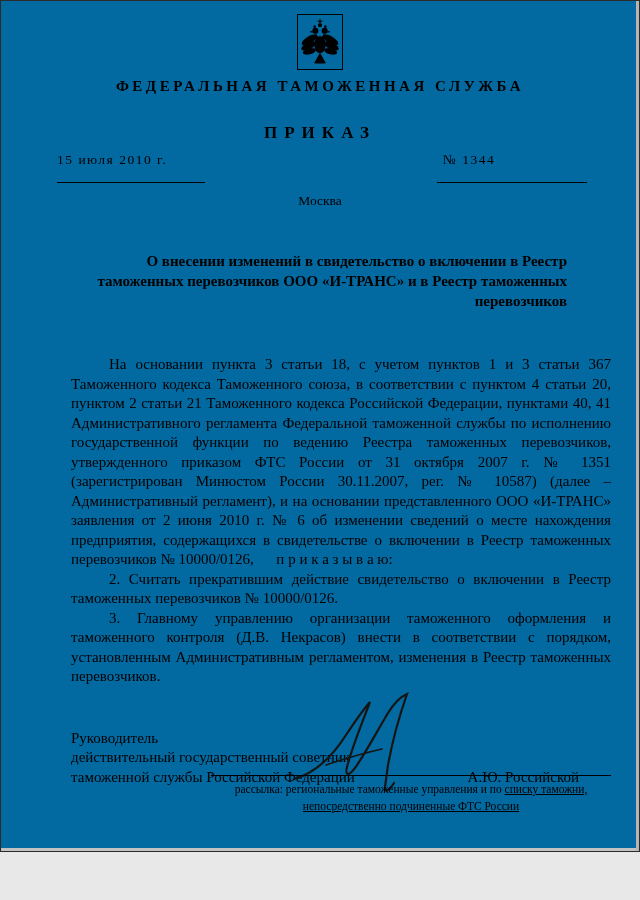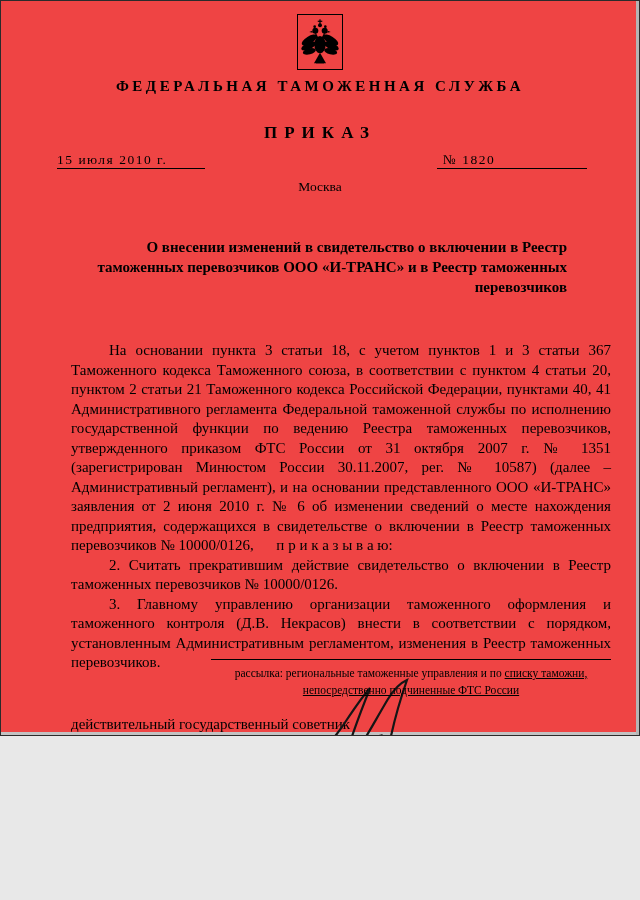--- a/index.html
+++ b/index.html
@@ -1,22 +1,22 @@
 <!DOCTYPE html>
 <html><head>
 <meta charset="utf-8">
 <style>
   * { box-sizing: border-box; }
   html,body { margin:0; padding:0; background:#e8e8e8; }
   body { font-family:"Liberation Serif", serif; color:#000; }
   .page {
     position:relative;
-    width:640px; height:736px;
+    width:640px; height:852px;
     margin:0 auto;
-    background:#ef4444;
+    background:#0369a1;
     border:1px solid #2b2b2b;
     box-shadow: inset -3px 0 0 #b5b5b5, inset 0 -3px 0 #c2c2c2;
     overflow:hidden;
   }
   .emblem-box {
     width:46px; height:56px;
     margin:13px auto 4px auto;
     border:1px solid #000;
     display:flex; align-items:center; justify-content:center;
   }
@@ -37,21 +37,21 @@
   .date-row {
     display:flex;
     justify-content:space-between;
     padding:0 52px 0 56px;
     margin-top:9px;
     font-size:13.5px;
   }
   .date-cell {
     display:inline-block;
     border-bottom:1px solid #000;
-    padding-bottom:0;
+    padding-bottom:14px;
     letter-spacing:1.5px;
   }
   .date-cell.left { width:148px; }
   .date-cell.right { width:150px; padding-left:6px; }
   .city {
     text-align:center;
     font-size:13.5px;
     margin-top:10px;
   }
   .doc-title {
@@ -138,36 +138,36 @@
       </g>
     </svg>
   </div>
 
   <div class="org-name">ФЕДЕРАЛЬНАЯ ТАМОЖЕННАЯ СЛУЖБА</div>
 
   <div class="doc-type">ПРИКАЗ</div>
 
   <div class="date-row">
     <span class="date-cell left">15 июля 2010 г.</span>
-    <span class="date-cell right">№ 1820</span>
+    <span class="date-cell right">№ 1344</span>
   </div>
 
   <div class="city">Москва</div>
 
   <div class="doc-title">О внесении изменений в свидетельство о включении в Реестр таможенных перевозчиков ООО «И-ТРАНС» и в Реестр таможенных перевозчиков</div>
 
   <div class="doc-body">
     <p>На основании пункта 3 статьи 18, с учетом пунктов 1 и 3 статьи 367 Таможенного кодекса Таможенного союза, в соответствии с пунктом 4 статьи 20, пунктом 2 статьи 21 Таможенного кодекса Российской Федерации, пунктами 40, 41 Административного регламента Федеральной таможенной службы по исполнению государственной функции по ведению Реестра таможенных перевозчиков, утвержденного приказом ФТС России от 31 октября 2007 г. № 1351 (зарегистрирован Минюстом России 30.11.2007, рег. № 10587) (далее – Административный регламент), и на основании представленного ООО «И-ТРАНС» заявления от 2 июня 2010 г. № 6 об изменении сведений о месте нахождения предприятия, содержащихся в свидетельстве о включении в Реестр таможенных перевозчиков № 10000/0126,&nbsp;&nbsp;&nbsp;&nbsp;&nbsp; п р и к а з ы в а ю:</p>
     <p>2. Считать прекратившим действие свидетельство о включении в Реестр таможенных перевозчиков № 10000/0126.</p>
     <p>3. Главному управлению организации таможенного оформления и таможенного контроля (Д.В. Некрасов) внести в соответствии с порядком, установленным Административным регламентом, изменения в Реестр таможенных перевозчиков.</p>
   </div>
 
   <div class="sig-block">
+    <div>Руководитель</div>
     <div>действительный государственный советник</div>
-    <div>Руководитель</div>
     <div class="sig-row">
       <div>таможенной службы Российской Федерации</div>
       <div class="sig-name">А.Ю. Российской</div>
     </div>
     <svg class="autograph" width="175" height="115" viewBox="0 0 175 115" aria-hidden="true">
       <path d="M8,92 C30,86 46,70 60,48 C68,36 76,24 84,15 C76,36 66,60 61,80 C59,88 62,90 69,81 C79,67 90,46 102,26 C107,18 114,10 121,7 C113,30 106,56 102,78 L99,100 C98,106 103,104 108,96" fill="none" stroke="#151515" stroke-width="2.2" stroke-linecap="round"></path>
       <path d="M40,78 C58,72 78,66 96,62" fill="none" stroke="#151515" stroke-width="1.6" stroke-linecap="round"></path>
     </svg>
   </div>
 

